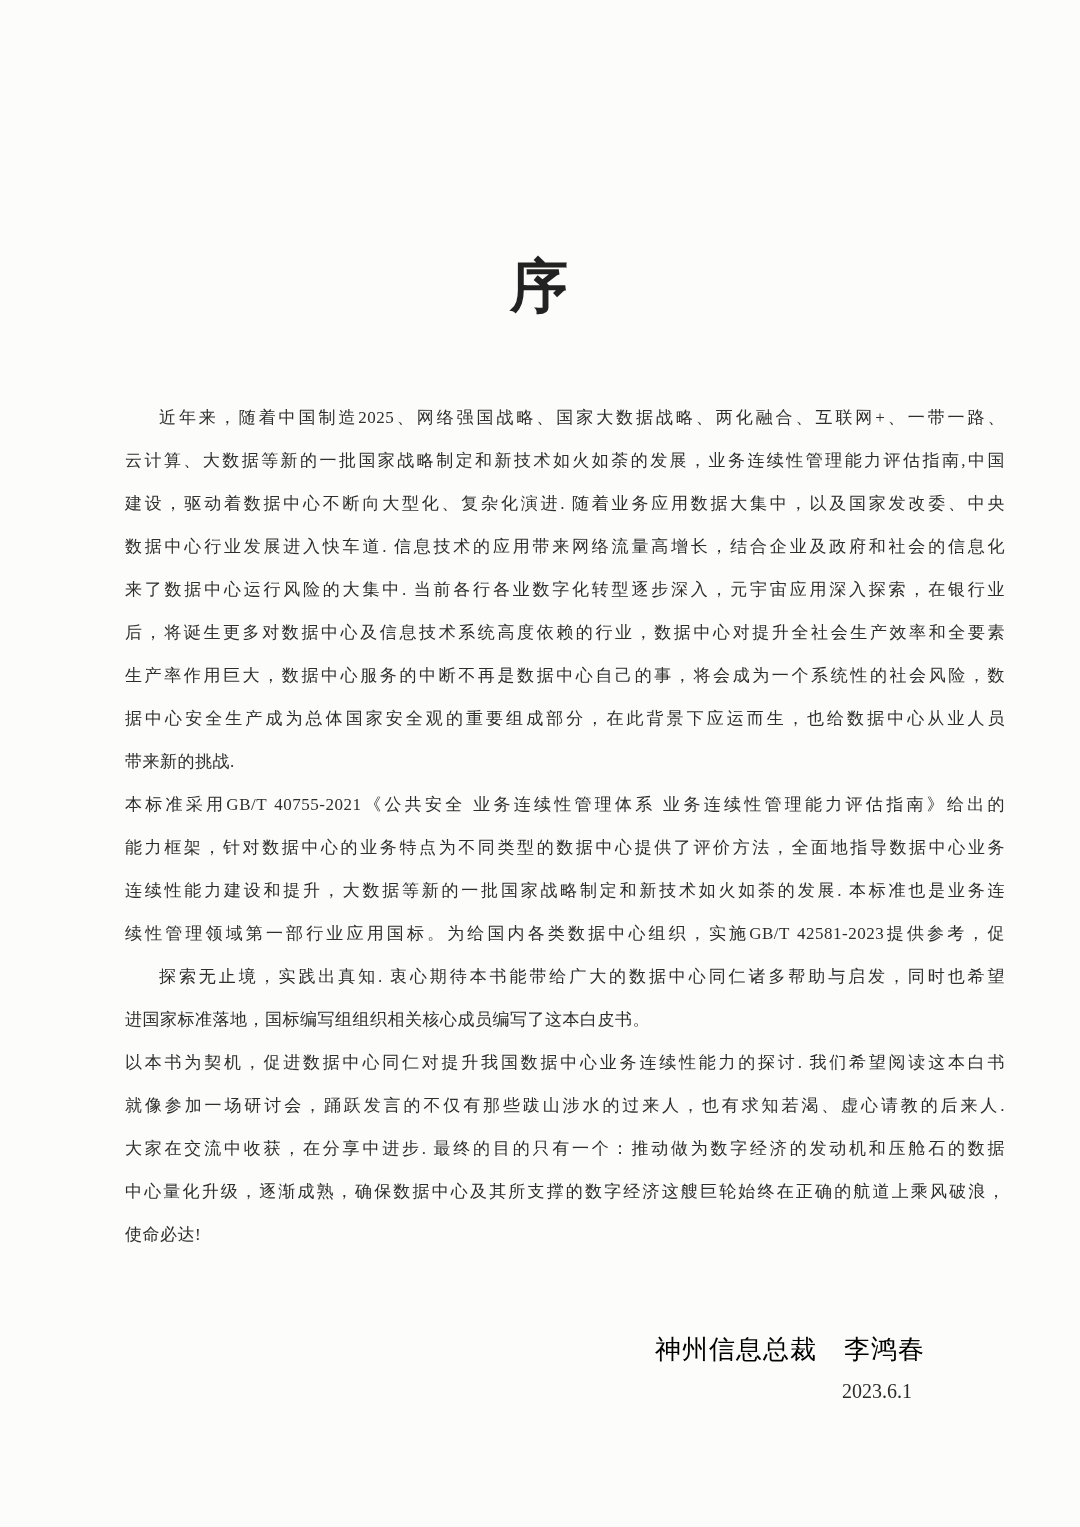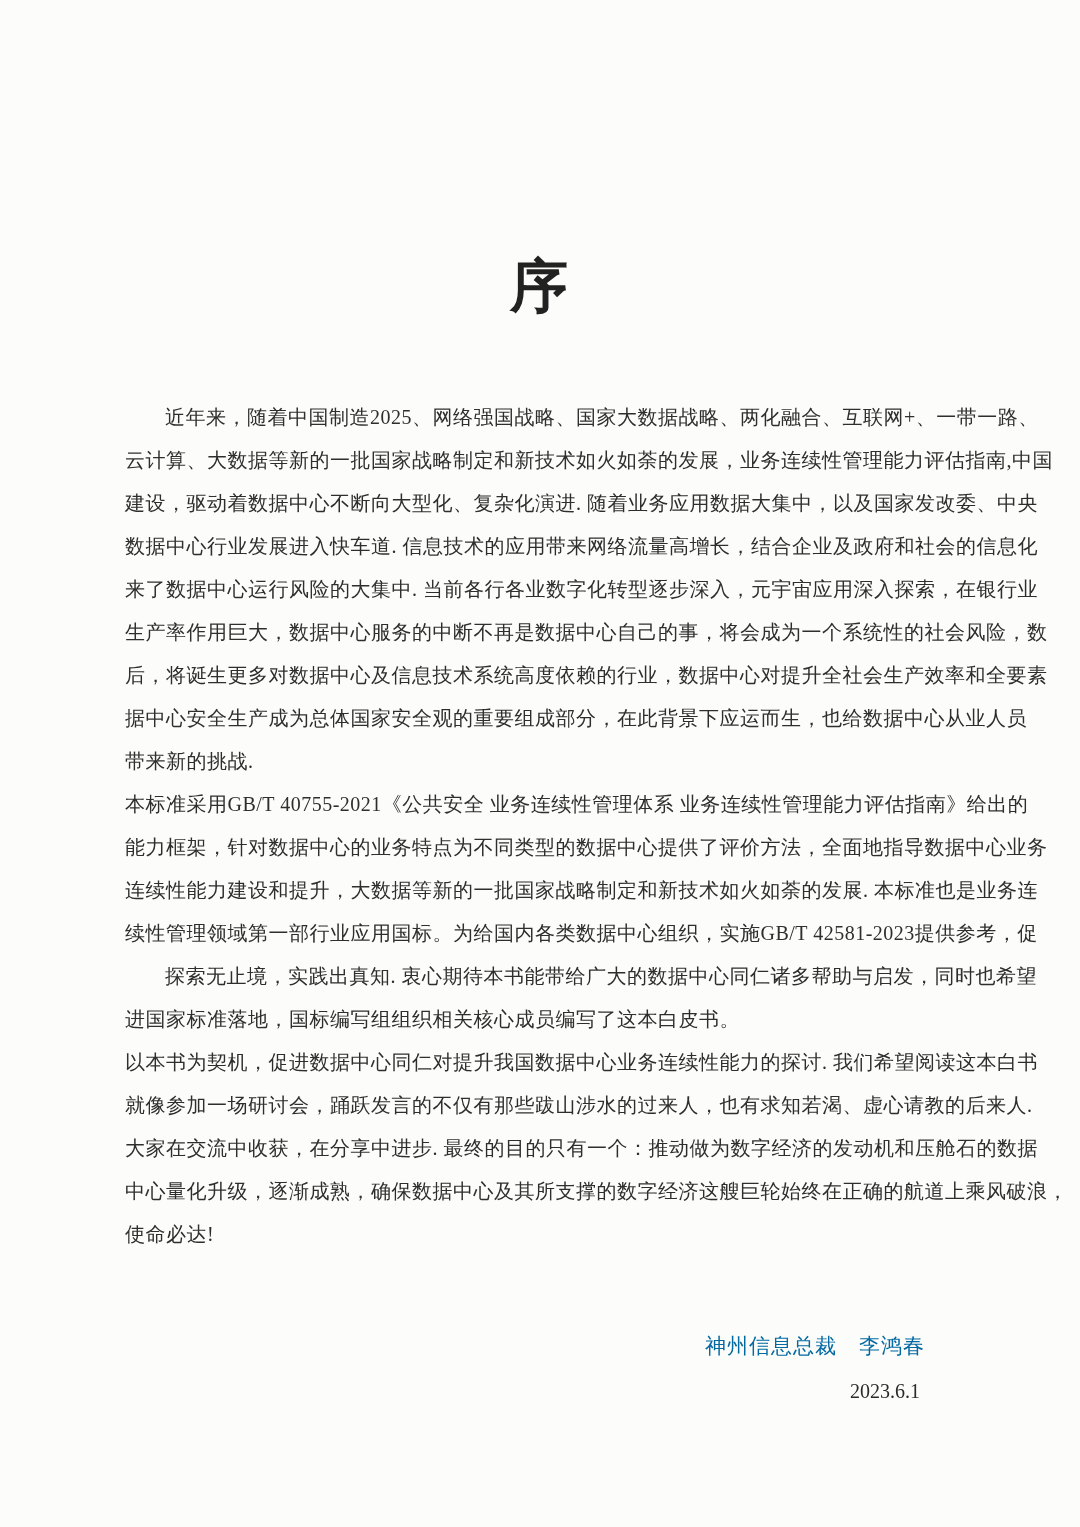--- a/index.html
+++ b/index.html
@@ -27,66 +27,66 @@
     font-size: 58px;
     font-weight: 700;
     letter-spacing: 2px;
     color: #222;
   }
   .doc-body {
     position: absolute;
     top: 396px;
     left: 125px;
     width: 880px;
-    font-size: 20px;
+    font-size: 17px;
   }
   .line {
     height: 43px;
     line-height: 43px;
     white-space: nowrap;
     text-align: justify;
     text-align-last: justify;
     letter-spacing: 0.5px;
   }
   .line.first {
     text-indent: 2em;
   }
   .line.last {
     text-align-last: left;
   }
   .signature {
     position: absolute;
     top: 1332px;
     right: 155px;
-    font-size: 21px;
+    font-size: 26px;
     letter-spacing: 1px;
-    color: #0369a1;
+    color: #000000;
   }
   .sign-date {
     position: absolute;
     top: 1380px;
-    right: 160px;
+    right: 168px;
     font-size: 20px;
     color: #2b2b2b;
   }
 </style>
 </head>
 <body>
 
 <div class="page">
   <h1 class="doc-title">序</h1>
 
   <div class="doc-body" id="doc-body">
       <div class="line first">近年来，随着中国制造2025、网络强国战略、国家大数据战略、两化融合、互联网+、一带一路、</div>
       <div class="line">云计算、大数据等新的一批国家战略制定和新技术如火如荼的发展，业务连续性管理能力评估指南,中国</div>
       <div class="line">建设，驱动着数据中心不断向大型化、复杂化演进. 随着业务应用数据大集中，以及国家发改委、中央</div>
       <div class="line">数据中心行业发展进入快车道. 信息技术的应用带来网络流量高增长，结合企业及政府和社会的信息化</div>
       <div class="line">来了数据中心运行风险的大集中. 当前各行各业数字化转型逐步深入，元宇宙应用深入探索，在银行业</div>
+      <div class="line">后，将诞生更多对数据中心及信息技术系统高度依赖的行业，数据中心对提升全社会生产效率和全要素</div>
       <div class="line">生产率作用巨大，数据中心服务的中断不再是数据中心自己的事，将会成为一个系统性的社会风险，数</div>
-      <div class="line">后，将诞生更多对数据中心及信息技术系统高度依赖的行业，数据中心对提升全社会生产效率和全要素</div>
       <div class="line">据中心安全生产成为总体国家安全观的重要组成部分，在此背景下应运而生，也给数据中心从业人员</div>
       <div class="line last">带来新的挑战.</div>
       <div class="line">本标准采用GB/T 40755-2021《公共安全 业务连续性管理体系 业务连续性管理能力评估指南》给出的</div>
       <div class="line">能力框架，针对数据中心的业务特点为不同类型的数据中心提供了评价方法，全面地指导数据中心业务</div>
       <div class="line">连续性能力建设和提升，大数据等新的一批国家战略制定和新技术如火如荼的发展. 本标准也是业务连</div>
       <div class="line">续性管理领域第一部行业应用国标。为给国内各类数据中心组织，实施GB/T 42581-2023提供参考，促</div>
       <div class="line first">探索无止境，实践出真知. 衷心期待本书能带给广大的数据中心同仁诸多帮助与启发，同时也希望</div>
       <div class="line last">进国家标准落地，国标编写组组织相关核心成员编写了这本白皮书。</div>
       <div class="line">以本书为契机，促进数据中心同仁对提升我国数据中心业务连续性能力的探讨. 我们希望阅读这本白书</div>
       <div class="line">就像参加一场研讨会，踊跃发言的不仅有那些跋山涉水的过来人，也有求知若渴、虚心请教的后来人.</div>

